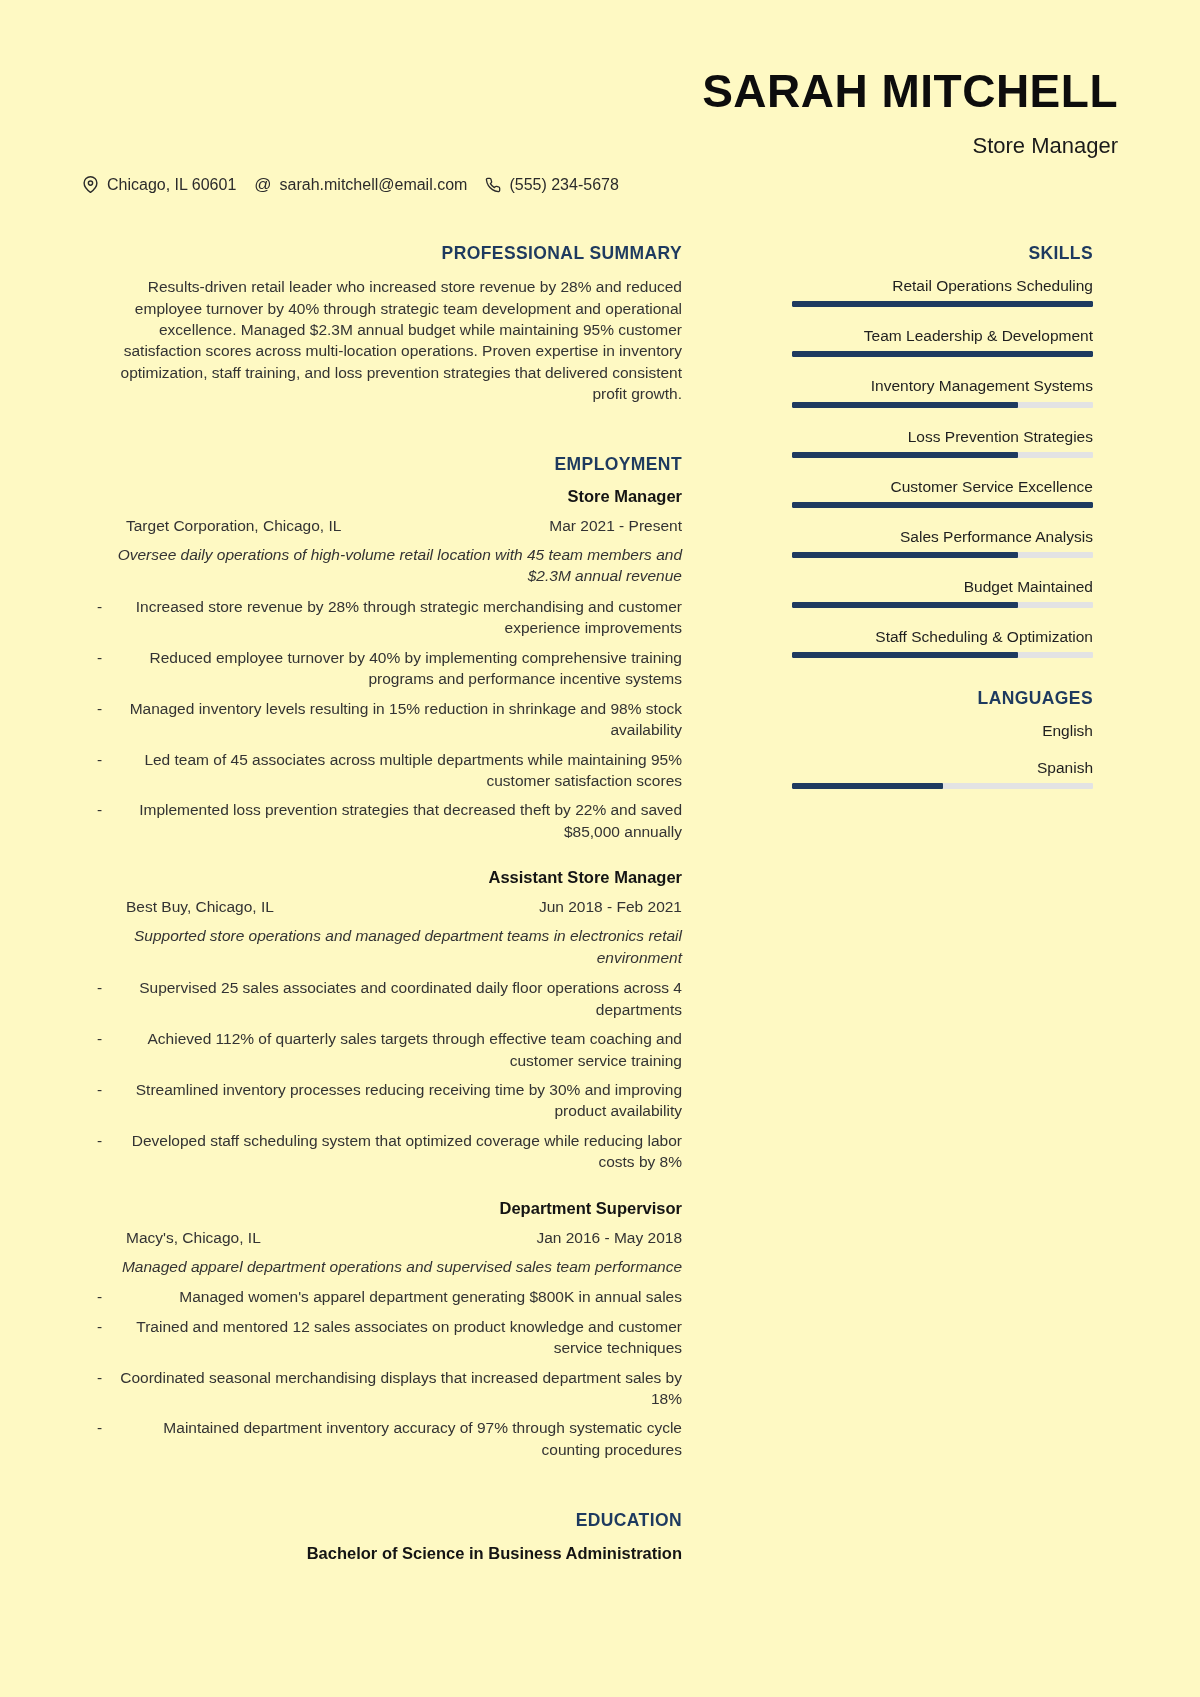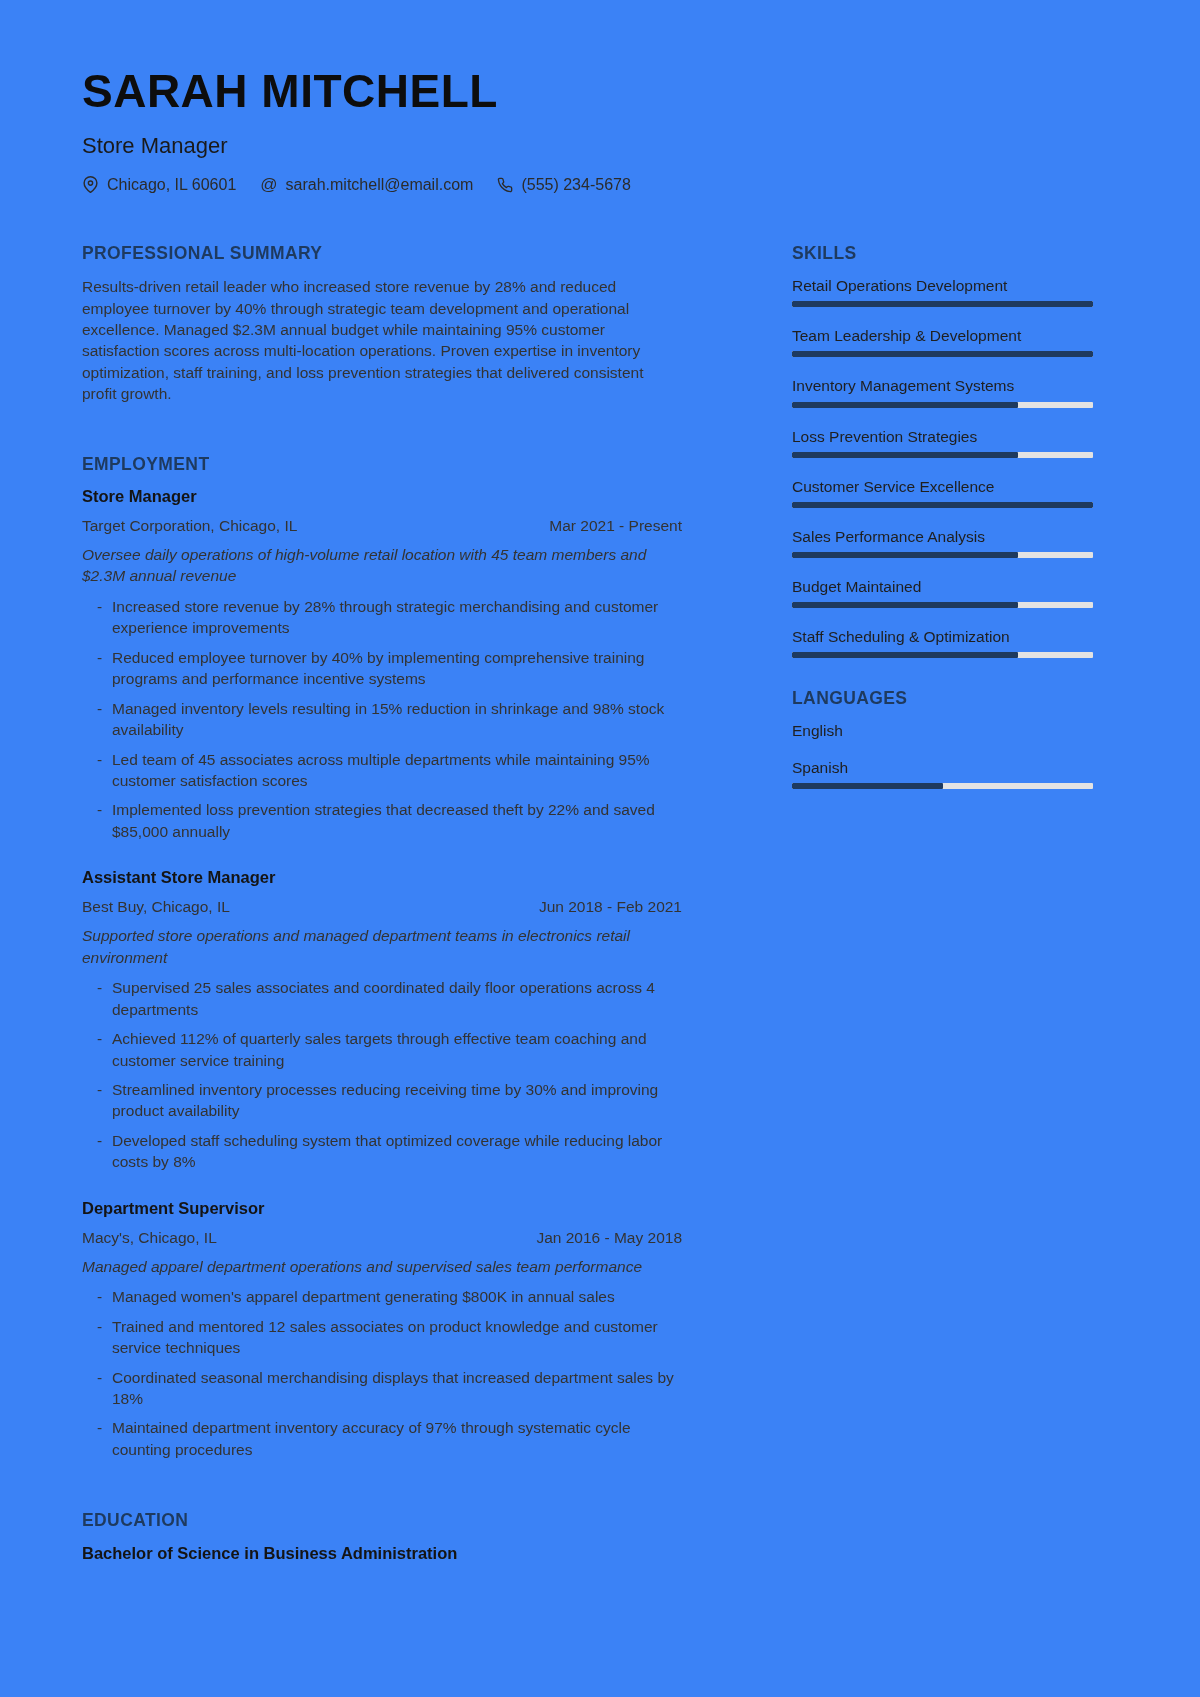--- a/index.html
+++ b/index.html
@@ -5,42 +5,42 @@
   * { margin: 0; padding: 0; box-sizing: border-box; }
   html, body { background: #ffffff; }
   body {
     width: 1200px;
     height: 1697px;
     font-family: "Liberation Sans", "DejaVu Sans", sans-serif;
     color: #333333;
     position: relative;
     overflow: hidden;
   }
-  .page { width: 1200px; height: 1697px; background: #3b82f6; }
+  .page { width: 1200px; height: 1697px; background: #fef9c3; text-align: right; }
 
   
   .header { padding: 66px 82px 0 82px; }
   .name {
     font-size: 46px;
     font-weight: 700;
     color: #0d0d0d;
     letter-spacing: 0.5px;
     line-height: 1.1;
   }
   .subtitle {
     margin-top: 16px;
     font-size: 22px;
     color: #1a1a1a;
     line-height: 1.2;
   }
   .contact-row {
     margin-top: 17px;
     display: flex;
     align-items: center;
-    gap: 24px;
+    gap: 18px;
     font-size: 16px;
     color: #2b2b2b;
   }
   .contact-item { display: flex; align-items: center; gap: 8px; }
   .contact-item svg { display: block; }
   .at-glyph { font-size: 17px; font-weight: 400; color: #2b2b2b; line-height: 1; }
 
   
   .columns {
     display: flex;
@@ -79,20 +79,21 @@
     line-height: 1.2;
   }
   .job-meta {
     display: flex;
     justify-content: space-between;
     align-items: baseline;
     font-size: 15.5px;
     color: #333333;
     margin-bottom: 8px;
     line-height: 1.3;
+    margin-left: 44px;
   }
   .job-desc {
     font-size: 15.5px;
     line-height: 1.385;
     color: #333333;
     margin-bottom: 9px;
     font-style: italic;
   }
   ul.bullets { list-style: none; }
   ul.bullets li {
@@ -249,21 +250,21 @@
       </div>
 
     </div>
 
     <div class="side-col">
 
       <div class="skills-section">
         <h2 class="section-heading">SKILLS</h2>
 
         <div class="skill-item">
-          <div class="skill-label">Retail Operations Development</div>
+          <div class="skill-label">Retail Operations Scheduling</div>
           <div class="bar-track">
             <div class="bar-fill" style="width: 100%;"></div>
           </div>
         </div>
         <div class="skill-item">
           <div class="skill-label">Team Leadership &amp; Development</div>
           <div class="bar-track">
             <div class="bar-fill" style="width: 100%;"></div>
           </div>
         </div>

